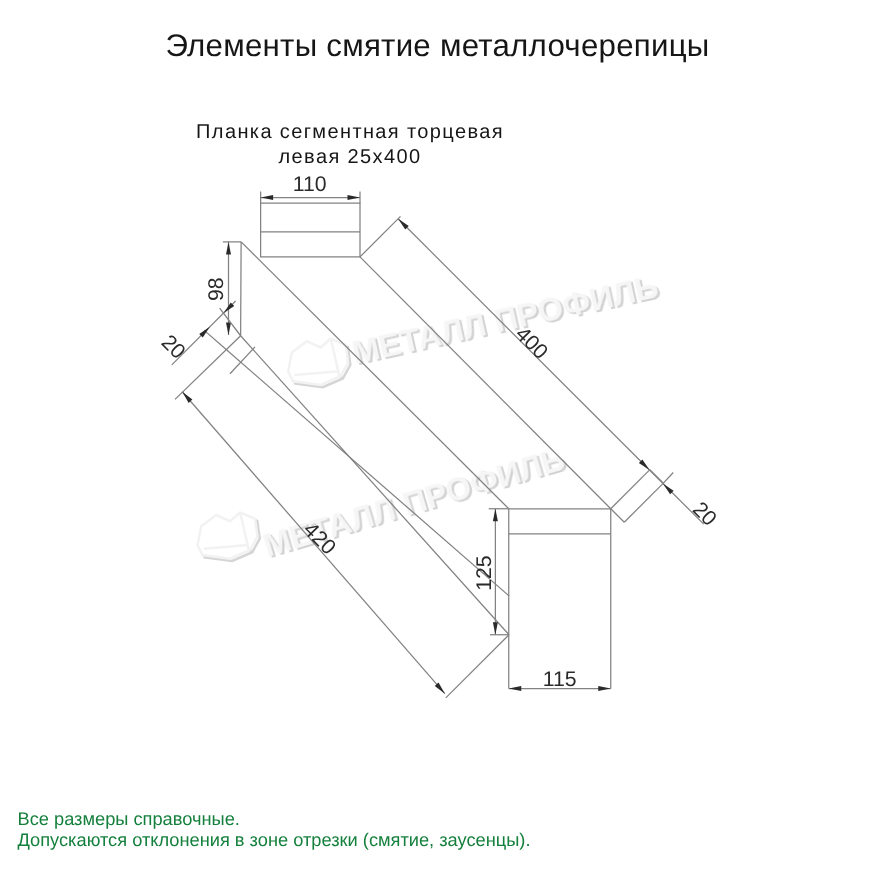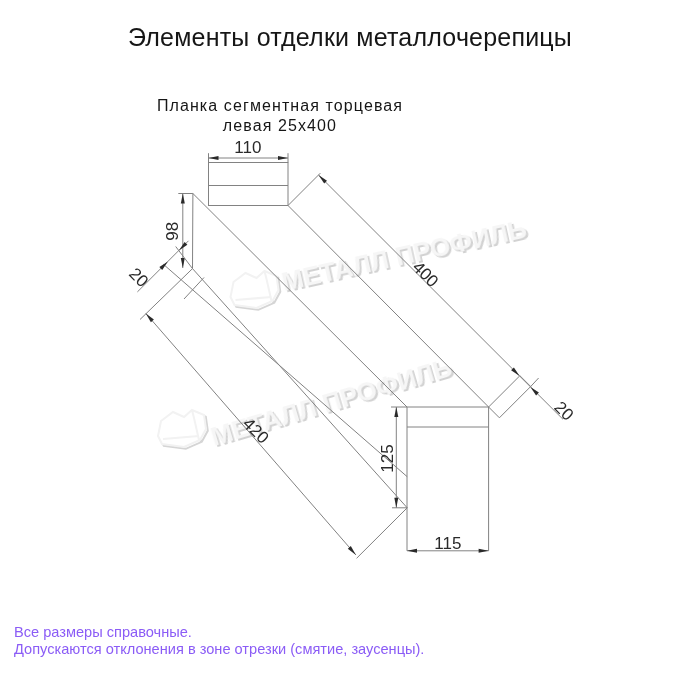--- a/index.html
+++ b/index.html
@@ -1,25 +1,25 @@
 <!DOCTYPE html>
 <html><head>
 <meta charset="utf-8">
 <style>
 html,body{margin:0;padding:0;background:#ffffff;width:700px;height:700px;overflow:hidden}
 body{font-family:"Liberation Sans", sans-serif;}
 .title{position:absolute;top:23px;left:0;width:700px;text-align:center;font-size:25px;color:#161616;letter-spacing:0.2px}
 .subtitle{position:absolute;top:96px;left:0;width:560px;text-align:center;font-size:16px;color:#161616;line-height:20px;letter-spacing:1.1px}
-.notes{position:absolute;top:624px;left:14px;font-size:14.6px;color:#8b5cf6;line-height:17.4px}
+.notes{position:absolute;top:648px;left:14px;font-size:14.6px;color:#15803d;line-height:17.4px}
 svg{position:absolute;top:0;left:0}
 </style>
 </head>
 <body>
 
-<div class="title">Элементы отделки металлочерепицы</div>
+<div class="title">Элементы смятие металлочерепицы</div>
 
 <div class="subtitle">Планка сегментная торцевая<br>левая 25х400</div>
 
 <svg width="700" height="700" viewBox="0 0 700 700" font-family="Liberation Sans, sans-serif">
 <defs>
       <filter id="wblur" x="-20%" y="-20%" width="140%" height="140%">
         <feGaussianBlur stdDeviation="0.55"></feGaussianBlur>
       </filter>
     </defs>
 

